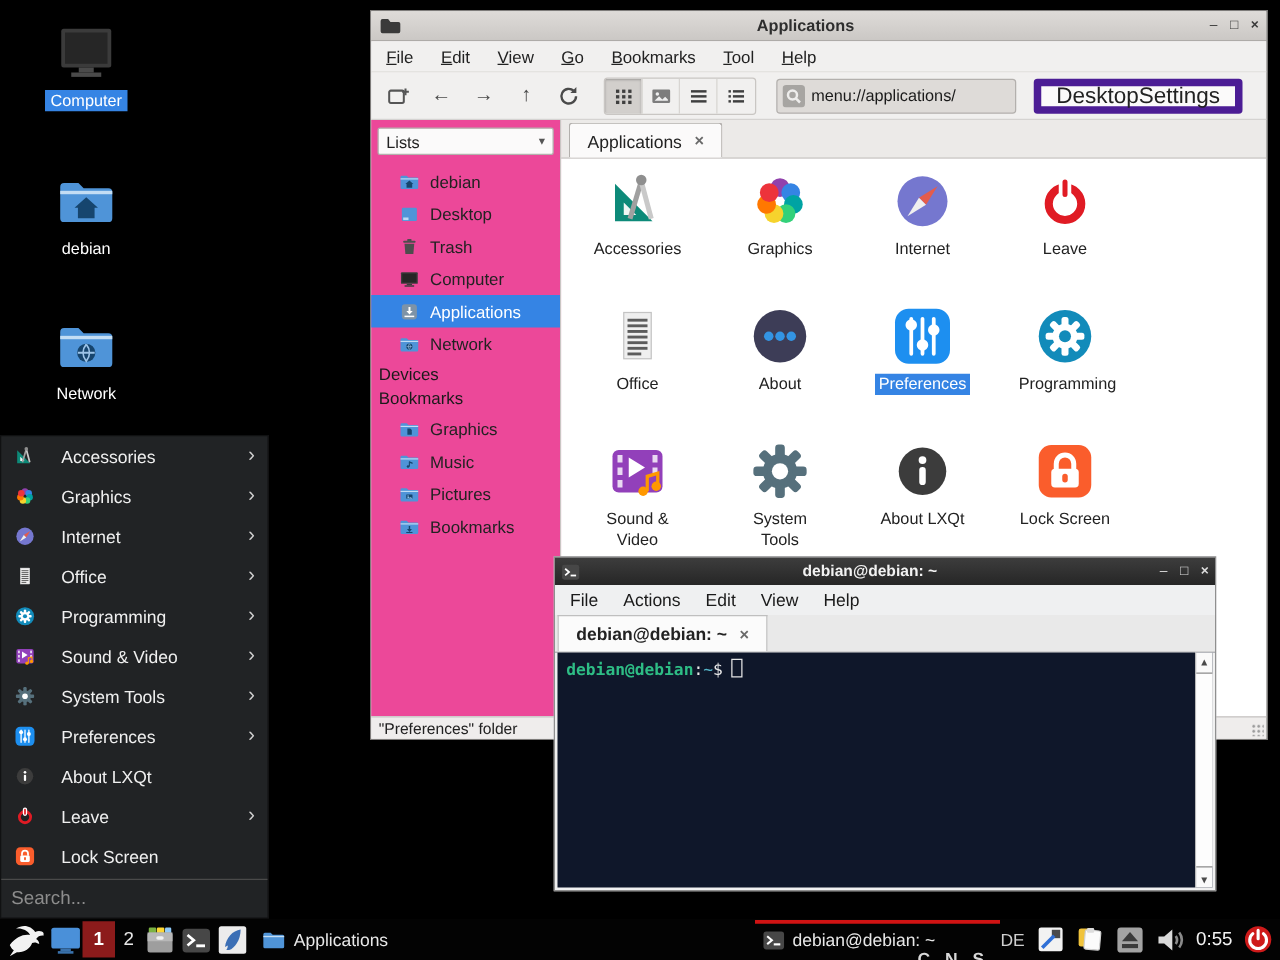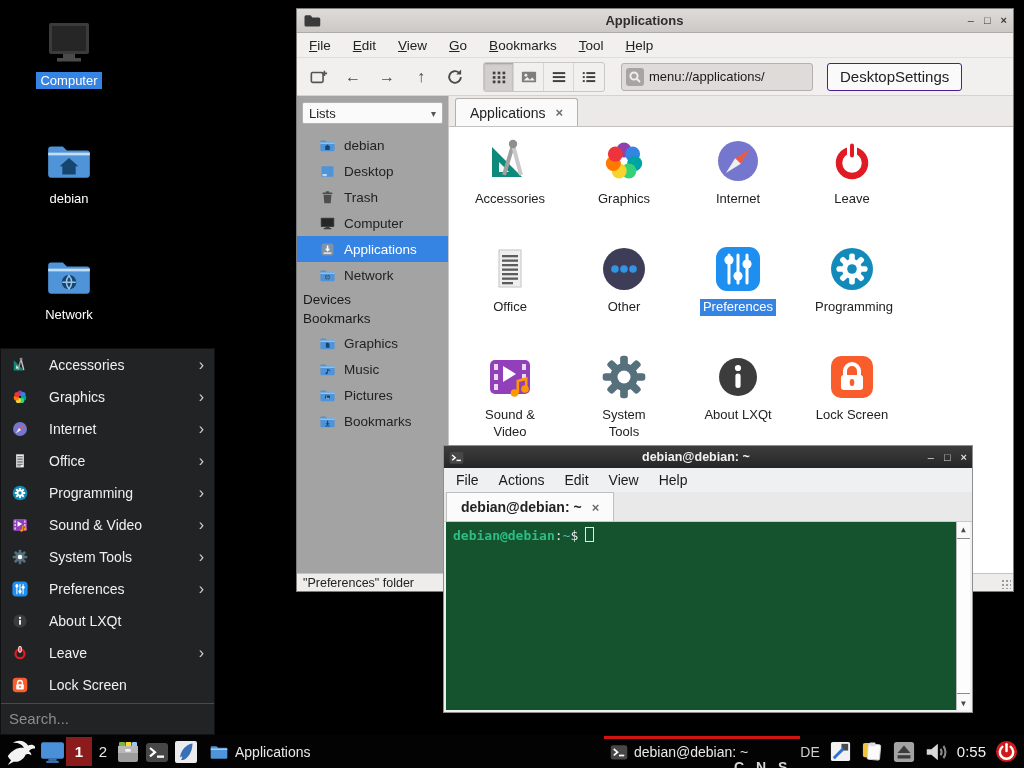--- a/index.html
+++ b/index.html
@@ -29,23 +29,23 @@
   .winbtns span { font-size:11px; color:#3a3a3a; line-height:1; cursor:default; }
   .fm-menubar { height:25px; background:#f1f0ef; display:flex; align-items:center; gap:22px; padding:0 12px; font-size:13.5px; border-bottom:1px solid #e0dedc; }
   .fm-toolbar { height:38px; background:#f1f0ef; border-bottom:1px solid #d5d3d1; display:flex; align-items:center; gap:6px; padding:0 8px; }
   .tb-btn { width:28px; height:28px; display:flex; align-items:center; justify-content:center; font-size:16px; color:#4a4a4a; }
   .tb-group { display:flex; border:1px solid #c9c6c3; border-radius:3px; overflow:hidden; margin-left:8px; }
   .tb-group .tb-btn { width:30px; height:28px; border-right:1px solid #d8d5d2; }
   .tb-group .tb-btn:last-child { border-right:none; }
   .tb-btn.pressed { background:#d2cfcc; box-shadow:inset 0 1px 2px rgba(0,0,0,.25); }
   .addrbar { width:192px; height:28px; background:#dedbd8; border:1px solid #b3b0ad; border-radius:3px; display:flex; align-items:center; padding:0 4px; gap:5px; margin-left:10px; }
   .addrbar input { border:none; background:transparent; outline:none; font-size:13px; color:#1a1a1a; width:150px; }
-  .ds-btn { height:28px; margin-left:8px; background:#fbfafa; border:1px solid #4c1d95; border-radius:3px; padding:0 12px; font-size:15px; display:flex; align-items:center; }
+  .ds-btn { height:28px; margin-left:8px; background:#fbfafa; border:6px solid #4c1d95; border-radius:3px; padding:0 12px; font-size:18px; display:flex; align-items:center; }
   .fm-body { flex:1; display:flex; min-height:0; }
-  .fm-side { width:152px; background:#a3a3a3; border-right:1px solid #c9c6c3; padding:4px 0 0 0; }
+  .fm-side { width:152px; background:#ec4899; border-right:1px solid #c9c6c3; padding:4px 0 0 0; }
   .combo { margin:2px 5px 8px 5px; height:22px; background:#fbfafa; border:1px solid #b3b0ad; border-radius:2px; display:flex; align-items:center; padding:0 6px; font-size:13px; justify-content:space-between; }
   .side-h { font-size:13.5px; color:#1a1a1a; padding:4px 6px; }
   .side-row { height:26px; display:flex; align-items:center; gap:8px; padding-left:22px; font-size:13.5px; }
   .side-row .si { width:17px; height:17px; flex:0 0 17px; }
   .side-row.sel { background:#3584e4; color:#fff; }
   .fm-main { flex:1; display:flex; flex-direction:column; min-width:0; }
   .fm-tabs { height:31px; background:#eceae8; display:flex; align-items:flex-end; border-bottom:1px solid #c2bfbc; }
   .fm-tab { height:28px; background:#fbfafa; border:1px solid #b3b0ad; border-bottom:none; border-radius:3px 3px 0 0; margin-left:6px; display:flex; align-items:center; gap:10px; padding:0 14px; font-size:14px; }
   .tabx { color:#6a6a6a; font-weight:bold; font-size:13px; }
   .fm-view { flex:1; background:#fff; display:grid; grid-template-columns:repeat(4,114px); grid-auto-rows:108px; padding:8px 0 0 4px; align-content:start; }
@@ -57,21 +57,21 @@
   .grip { position:absolute; right:2px; bottom:2px; width:10px; height:10px; background:radial-gradient(#9a9a9a 1px, transparent 1.2px); background-size:4px 4px; }
 
   
   .term { position:absolute; left:443px; top:445px; width:530px; height:268px; background:#eff0f1; border:1px solid #8f8f8f; box-shadow:0 0 0 1px #d9d9d9 inset; display:flex; flex-direction:column; }
   .term-title { height:22px; background:linear-gradient(#3d3d3d,#262626); display:flex; align-items:center; padding:0 5px; }
   .term-title .t { flex:1; text-align:center; font-weight:bold; font-size:12.5px; color:#f2f2f2; }
   .term-title .winbtns span { color:#dcdcdc; }
   .term-menubar { height:24px; background:#eff0f1; display:flex; align-items:center; gap:20px; padding:0 12px; font-size:14px; color:#1a1a1a; }
   .term-tabs { height:30px; background:#e9e9e9; display:flex; align-items:stretch; border-bottom:1px solid #c9c9c9; }
   .term-tab { background:#fbfbfb; border:1px solid #bfbfbf; border-bottom:none; display:flex; align-items:center; gap:10px; padding:0 14px; font-size:14px; font-weight:bold; margin-left:2px; }
-  .term-screen { flex:1; background:#14532d; border:2px solid #f0f0f0; border-top:none; position:relative; font-family:"DejaVu Sans Mono","Liberation Mono",monospace; font-size:13px; padding:5px 7px; }
+  .term-screen { flex:1; background:#0f172a; border:2px solid #f0f0f0; border-top:none; position:relative; font-family:"DejaVu Sans Mono","Liberation Mono",monospace; font-size:13px; padding:5px 7px; }
   .prompt b { color:#2ebd85; }
   .prompt .c1 { color:#e8e8e8; }
   .prompt .path { color:#55b5c9; }
   .cursor { display:inline-block; width:9px; height:15px; border:1.5px solid #e6e6e6; vertical-align:-2px; margin-left:7px; }
   .term-scroll { position:absolute; right:0; top:0; bottom:0; width:14px; background:#fafafa; border-left:1px solid #b9b9b9; }
   .term-scroll .sa { position:absolute; left:0; right:0; height:14px; display:flex; align-items:center; justify-content:center; font-size:8px; color:#4a4a4a; }
   .term-scroll .thumb { position:absolute; left:0; right:0; top:16px; bottom:16px; border-top:1px solid #8a8a8a; border-bottom:1px solid #8a8a8a; background:#fdfdfd; }
 
   
   .taskbar { position:absolute; left:0; bottom:0; width:1024px; height:33px; background:#030303; display:flex; align-items:center; }
@@ -636,21 +636,21 @@
         <div class="cell">
             <svg class="ic">
               <use href="#i-office"></use>
             </svg>
             <div class="glabel">Office</div>
           </div>
         <div class="cell">
             <svg class="ic">
               <use href="#i-other"></use>
             </svg>
-            <div class="glabel">Other</div>
+            <div class="glabel">About</div>
           </div>
         <div class="cell">
             <svg class="ic">
               <use href="#i-preferences"></use>
             </svg>
             <div class="glabel sel">Preferences</div>
           </div>
         <div class="cell">
             <svg class="ic">
               <use href="#i-programming"></use>

